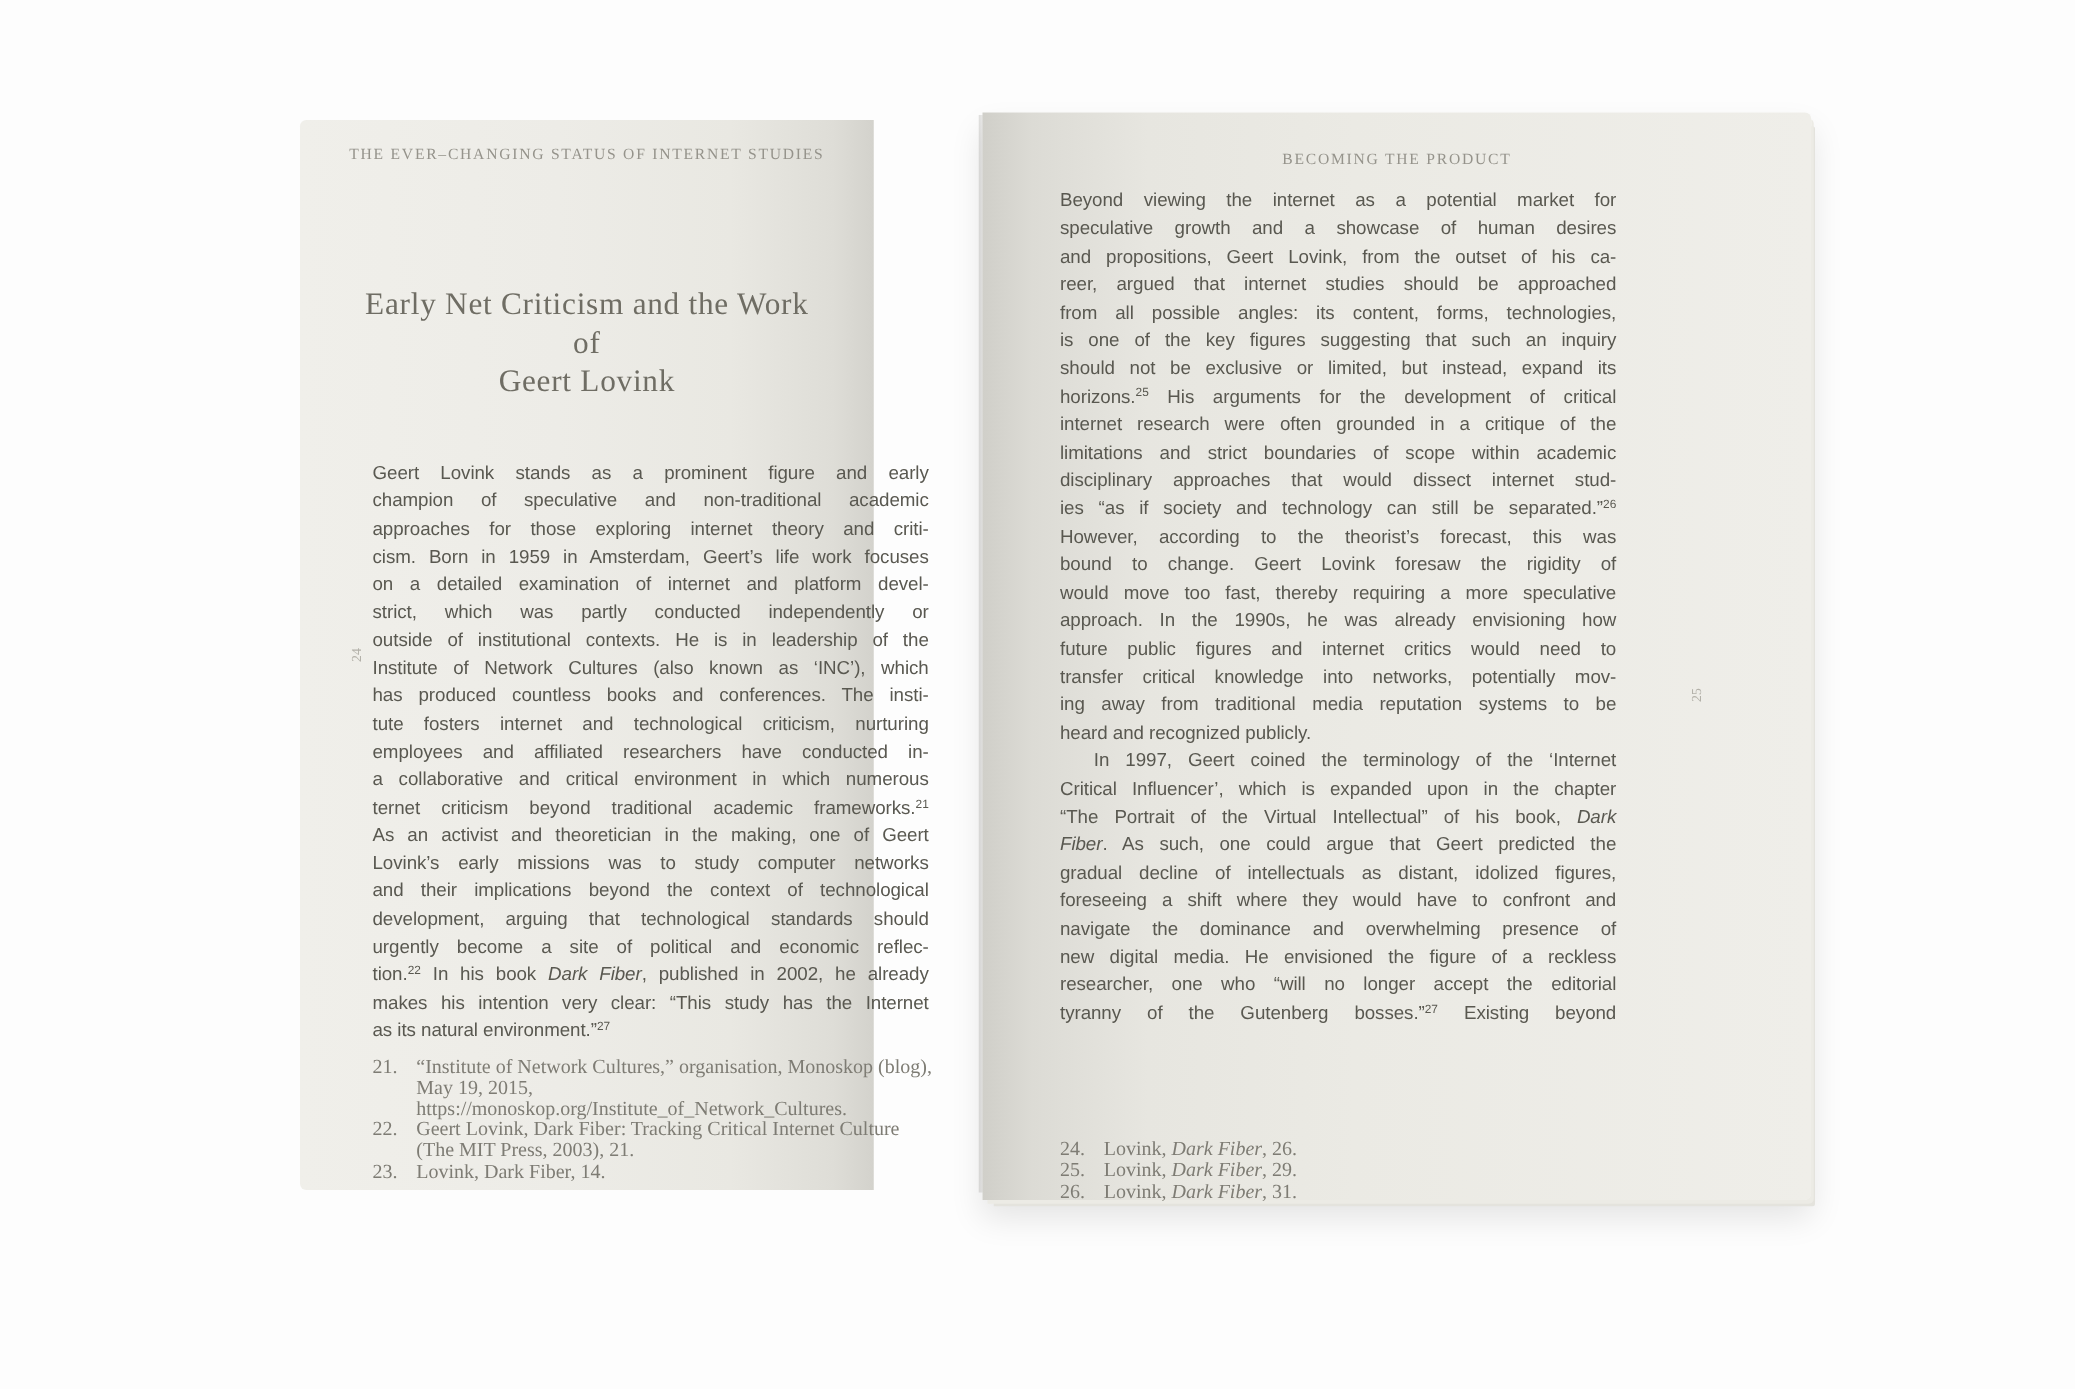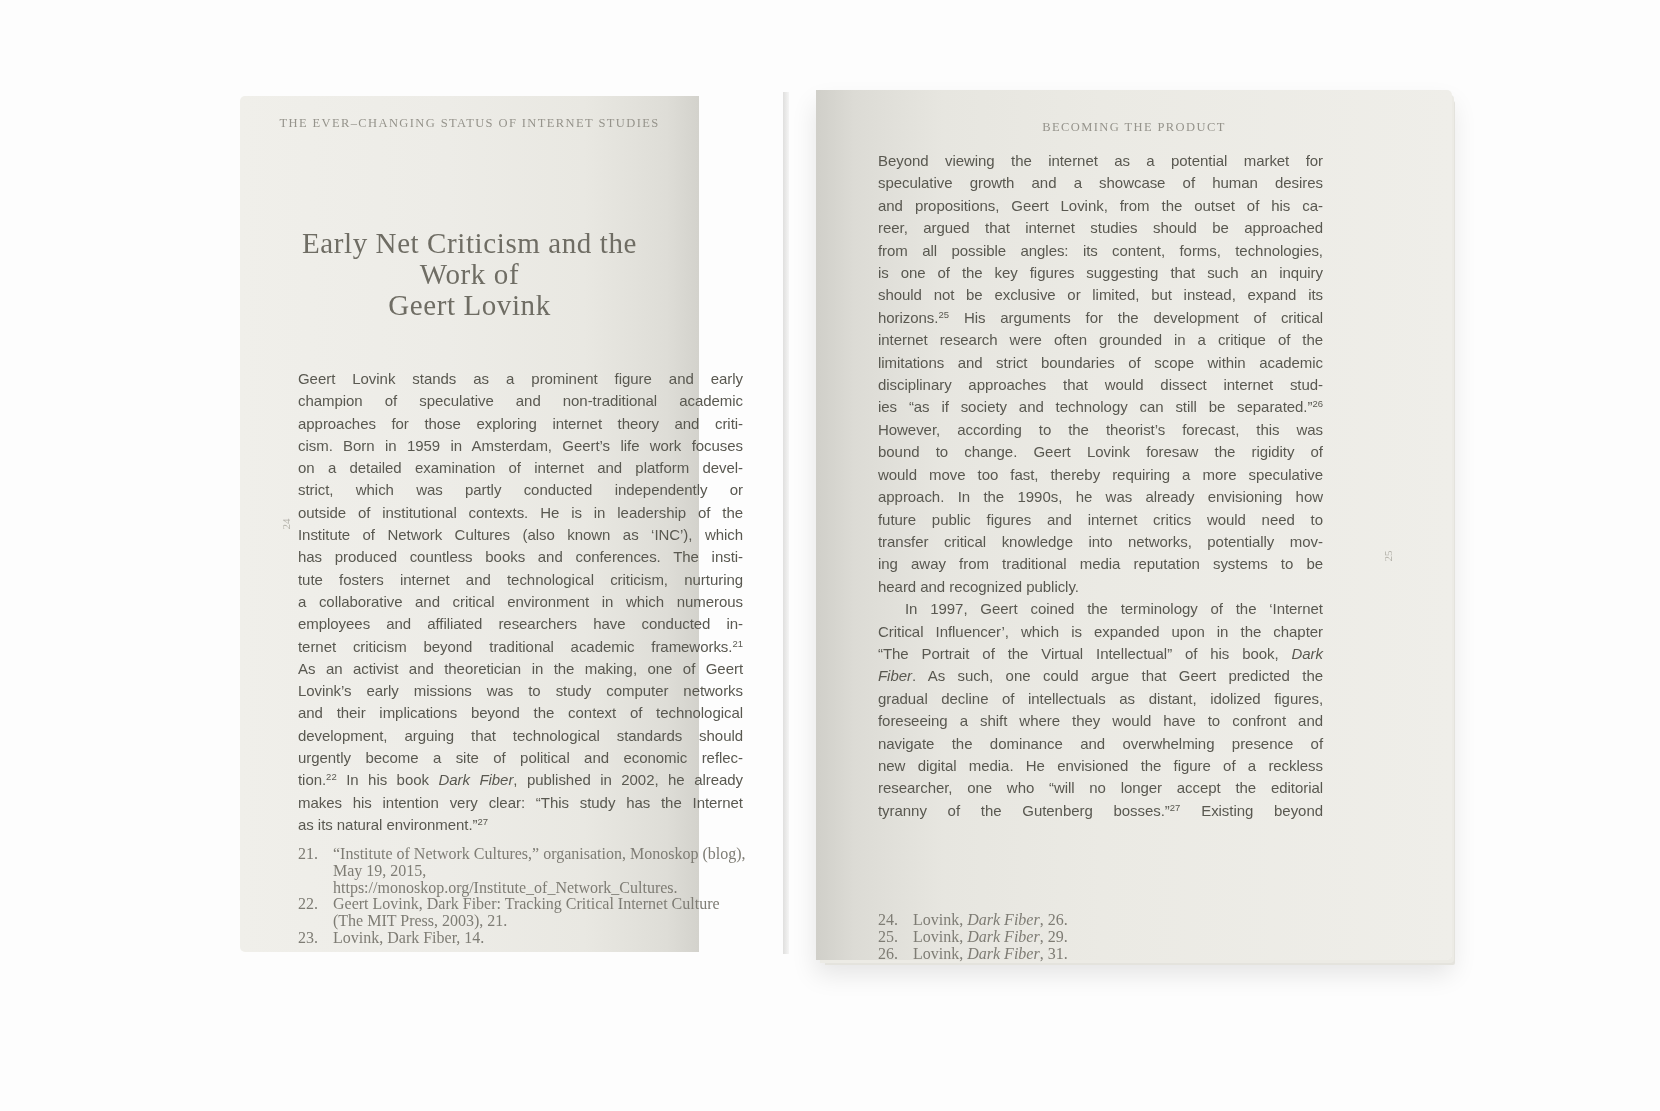--- a/index.html
+++ b/index.html
@@ -6,38 +6,39 @@
   .stage{position:relative;width:1660px;height:1111px;background:#fdfdfd;
          font-family:"Liberation Sans","DejaVu Sans",sans-serif;}
   .page{position:absolute;}
   .page-left{
     left:240px;top:96px;width:459px;height:856px;
     background:linear-gradient(to right,#f0efeA 0%,#edece7 45%,#e9e8e2 75%,#deddd7 93%,#d3d2cc 100%);
     border-radius:5px 0 0 5px;
     box-shadow:-3px 4px 0 -1px #eceb e5,-3px 4px 0 -1px #ecebe5,-6px 8px 0 -3px #e4e3dd,0 14px 26px rgba(0,0,0,.10);
   }
   .page-right{
-    left:816px;top:90px;width:636px;height:870px;
+    left:786px;top:90px;width:636px;height:870px;
     background:linear-gradient(to left,#efeee9 0%,#ebeae4 55%,#e7e6e0 80%,#dcdbd5 94%,#d0cfc9 100%);
     border-radius:0 5px 5px 0;
     box-shadow:3px 4px 0 -1px #ecebe5,6px 8px 0 -3px #e4e3dd,0 14px 26px rgba(0,0,0,.10);
+    padding-left:27px;
   }
   .spine{position:absolute;left:783px;top:92px;width:6px;height:862px;
          background:linear-gradient(to right,rgba(90,88,80,.18),rgba(90,88,80,.05));
          pointer-events:none;}
   .running-header{
     position:absolute;top:20px;left:30px;right:30px;text-align:center;
     font-family:"Liberation Serif","DejaVu Serif",serif;
     font-size:12.5px;letter-spacing:1.4px;color:#95938b;white-space:nowrap;
   }
   .page-right .running-header{top:30px;}
   .chapter-title{
     position:absolute;top:132px;left:40px;right:40px;text-align:center;
     font-family:"Liberation Serif","DejaVu Serif",serif;
-    font-size:29px;line-height:31px;color:#6f6d64;letter-spacing:.6px;
+    font-size:25px;line-height:31px;color:#6f6d64;letter-spacing:.6px;
   }
   .body-block{
     position:absolute;color:#595850;font-size:15px;line-height:22.3px;
     letter-spacing:-0.05px;
   }
   .page-left .body-block{left:58px;top:272px;width:445px;}
   .page-right .body-block{left:62px;top:60px;width:445px;line-height:22.4px;}
   .tline{text-align:justify;text-align-last:justify;-moz-text-align-last:justify;white-space:nowrap;}
   .tline.para-end{text-align-last:left;-moz-text-align-last:left;}
   .tline.indent{padding-left:27px;}
@@ -75,22 +76,22 @@
         <div class="tline"><span>Geert Lovink stands as a prominent figure and early</span></div>
         <div class="tline"><span>champion of speculative and non-traditional academic</span></div>
         <div class="tline"><span>approaches for those exploring internet theory and criti-</span></div>
         <div class="tline"><span>cism. Born in 1959 in Amsterdam, Geert’s life work focuses</span></div>
         <div class="tline"><span>on a detailed examination of internet and platform devel-</span></div>
         <div class="tline"><span>strict, which was partly conducted independently or</span></div>
         <div class="tline"><span>outside of institutional contexts. He is in leadership of the</span></div>
         <div class="tline"><span>Institute of Network Cultures (also known as ‘INC’), which</span></div>
         <div class="tline"><span>has produced countless books and conferences. The insti-</span></div>
         <div class="tline"><span>tute fosters internet and technological criticism, nurturing</span></div>
+        <div class="tline"><span>employees and affiliated researchers have conducted in-</span></div>
         <div class="tline"><span>a collaborative and critical environment in which numerous</span></div>
-        <div class="tline"><span>employees and affiliated researchers have conducted in-</span></div>
         <div class="tline"><span>ternet criticism beyond traditional academic frameworks.</span><sup>21</sup></div>
         <div class="tline"><span>As an activist and theoretician in the making, one of Geert</span></div>
         <div class="tline"><span>Lovink’s early missions was to study computer networks</span></div>
         <div class="tline"><span>and their implications beyond the context of technological</span></div>
         <div class="tline"><span>development, arguing that technological standards should</span></div>
         <div class="tline"><span>urgently become a site of political and economic reflec-</span></div>
         <div class="tline"><span>tion.</span><sup>22</sup><span> In his book </span><i>Dark Fiber</i><span>, published in 2002, he already</span></div>
         <div class="tline"><span>makes his intention very clear: “This study has the Internet</span></div>
         <div class="tline para-end"><span>as its natural environment.”</span><sup>27</sup></div>
       </div>

